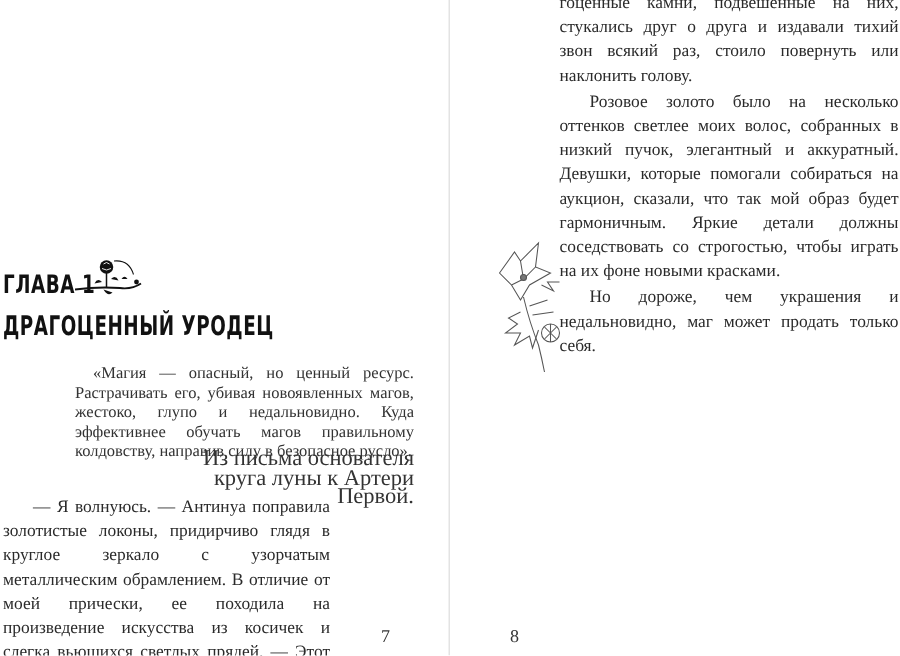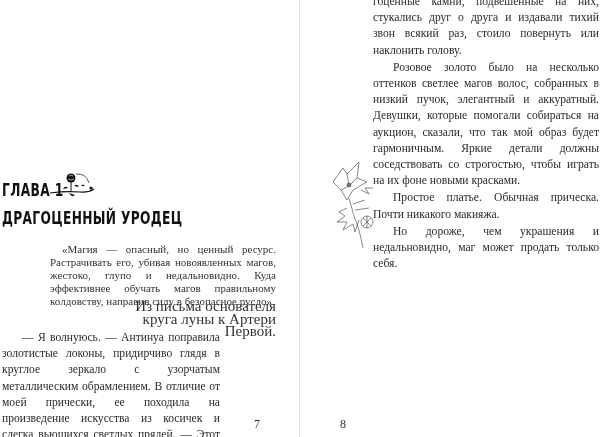--- a/index.html
+++ b/index.html
@@ -76,20 +76,19 @@
       <path d="M28 44 L40 40 M30 50 L44 48"></path>
       <path d="M22 48 L14 52 L20 56 L12 62 L22 62 L18 70 L28 64 L30 72 L34 60"></path>
       <circle cx="42" cy="62" r="6"></circle>
       <path d="M38 58 L46 66 M46 58 L38 66 M42 56 L42 68"></path>
       <path d="M36 30 L44 34 L40 28 L48 28"></path>
     </g>
   </svg>
 
   <div class="body-right">
     <p class="para cont">гоценные камни, подвешенные на них, стукались друг о друга и издавали тихий звон всякий раз, стоило повернуть или наклонить голову.</p>
-    <p class="para">Розовое золото было на несколько оттенков светлее магов волос, собранных в низкий пучок, элегантный и аккуратный. Девушки, которые помогали собираться на аукцион, сказали, что так мой образ будет гармоничным. Яркие детали должны соседствовать со строгостью, чтобы играть на их фоне новыми красками.</p>
-    <p class="para">Простое платье. Обычная прическа. Почти никакого макияжа.</p>
+    <p class="para">Розовое золото было на несколько оттенков светлее моих волос, собранных в низкий пучок, элегантный и аккуратный. Девушки, которые помогали собираться на аукцион, сказали, что так мой образ будет гармоничным. Яркие детали должны соседствовать со строгостью, чтобы играть на их фоне новыми красками.</p>
     <p class="para">Но дороже, чем украшения и недальновидно, маг может продать только себя.</p>
 
   </div>
 
   <div class="page-num-right">8</div>
 </div>
 
 </body></html>

